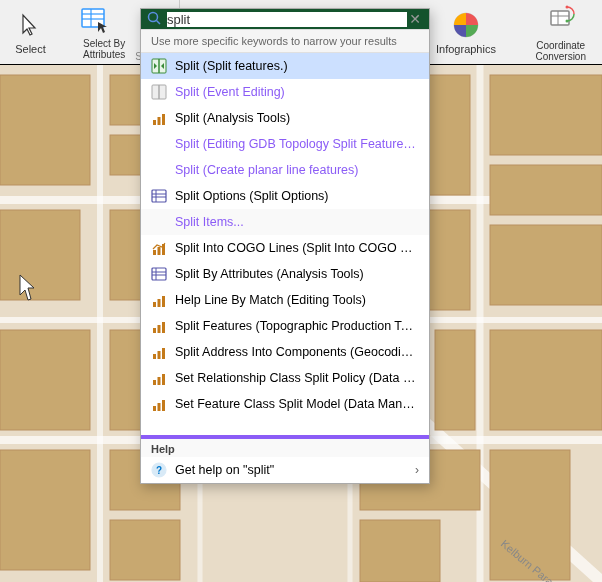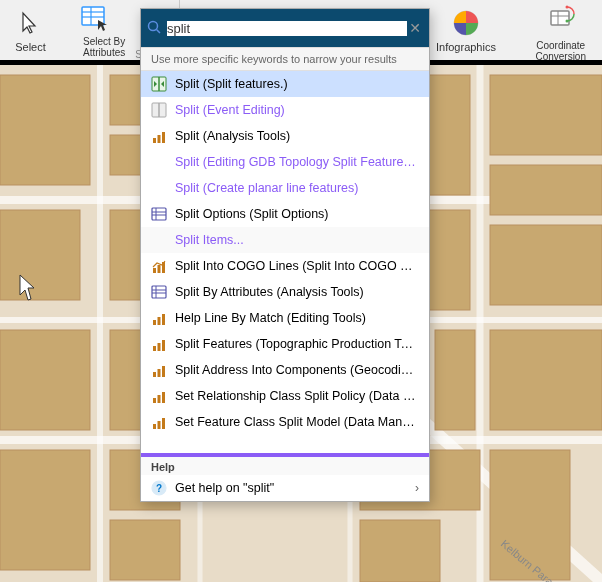--- a/index.html
+++ b/index.html
@@ -13,21 +13,21 @@
       top: 0; left: 0; right: 0; bottom: 0;
       background-color: #e8dcc8;
     }
 
     
     .toolbar {
       position: absolute;
       top: 0; left: 0; right: 0;
       height: 65px;
       background: #f0f0f0;
-      border-bottom: 5px solid #000000;
+      border-bottom: 1px solid #000000;
       display: flex;
       align-items: center;
       padding: 0 8px;
       gap: 4px;
       z-index: 10;
     }
 
     .toolbar-btn {
       display: flex;
       flex-direction: column;
@@ -58,23 +58,23 @@
       width: 290px;
       background: white;
       border: 1px solid #aaa;
       box-shadow: 2px 4px 12px rgba(0,0,0,0.25);
       z-index: 100;
     }
 
     .search-input-row {
       display: flex;
       align-items: center;
-      padding: 9px 6px;
+      padding: 0 6px;
       border-bottom: 1px solid #ddd;
-      background: #0c4a6e;
+      background: #14532d;
     }
 
     .search-icon-mag {
       color: #999;
       margin-right: 6px;
       font-size: 14px;
     }
 
     .search-input {
       flex: 1;

